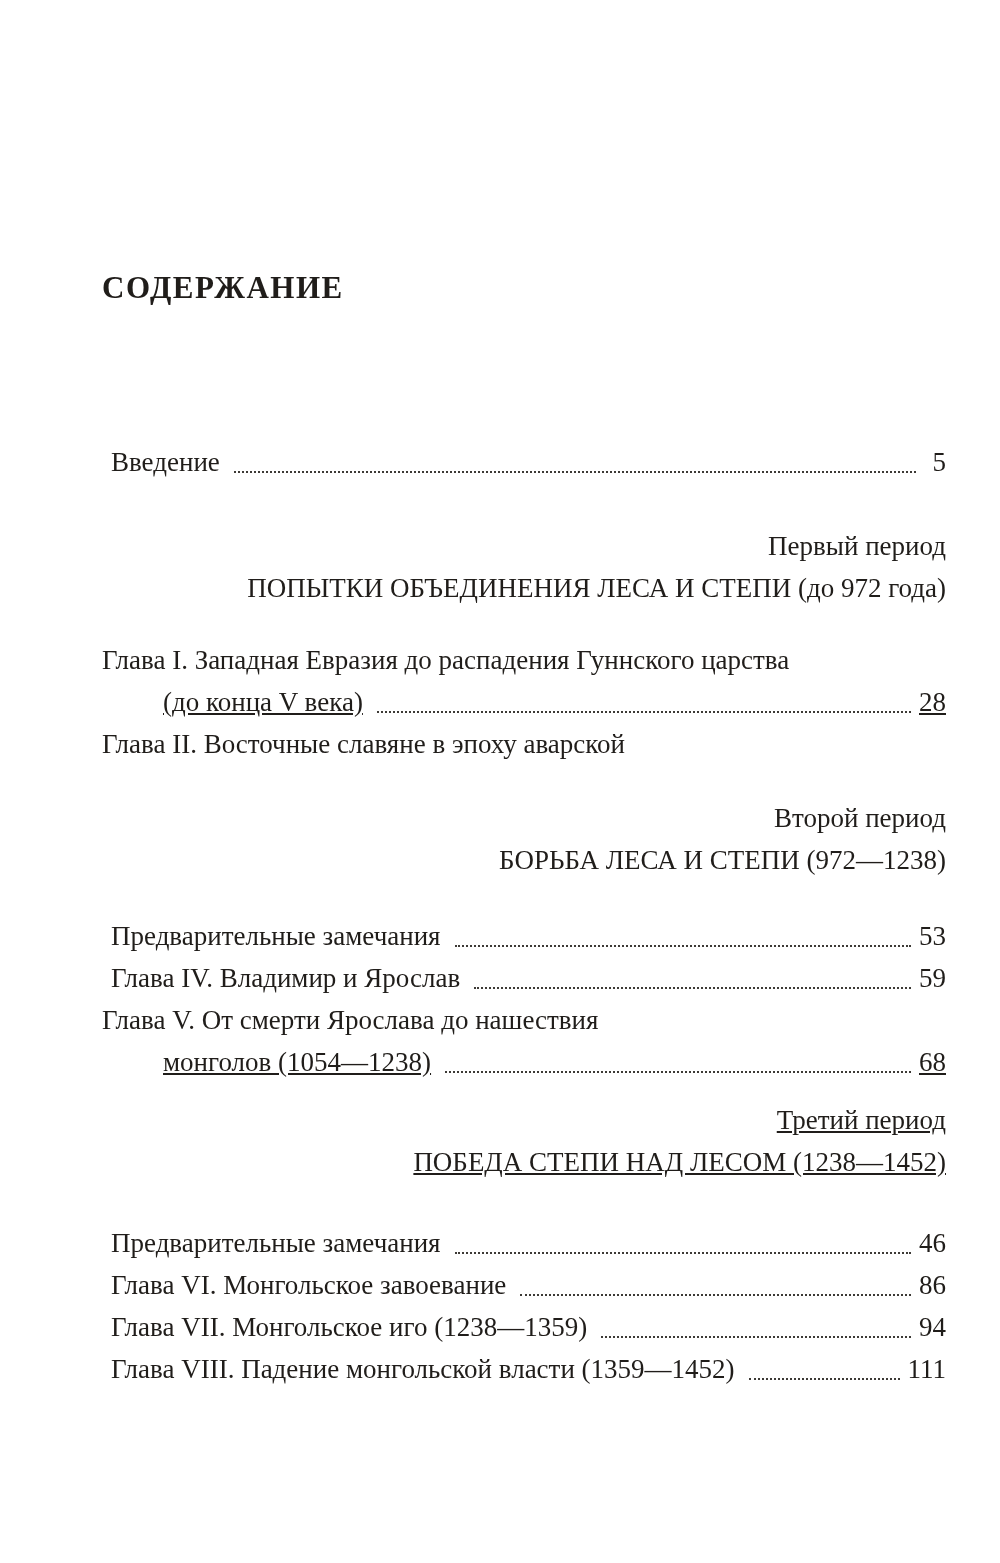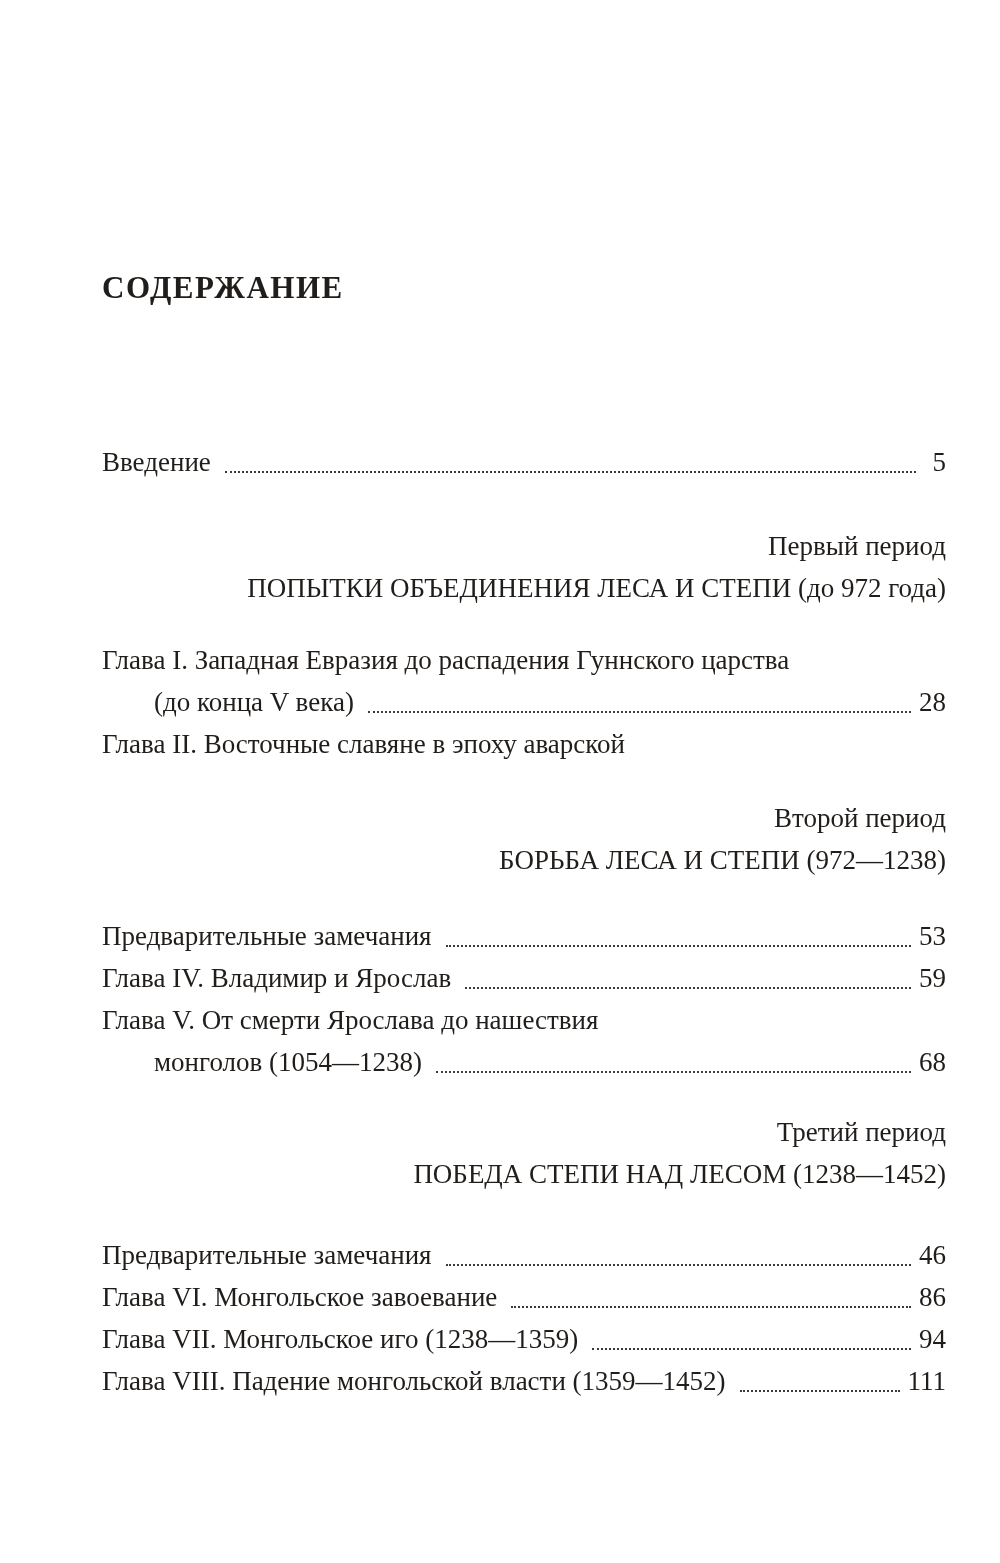--- a/index.html
+++ b/index.html
@@ -33,56 +33,58 @@
     margin-top: 135px;
   }
   .toc-row {
     display: flex;
     font-size: 27px;
     line-height: 42px;
     white-space: nowrap;
   }
   .toc-row .toc-text {
     flex: 0 0 auto;
+    margin-left: 9px;
   }
   .toc-row .leader {
     flex: 1 1 auto;
     margin: 0 8px 10px 14px;
     border-bottom: 2px dotted #3d3a36;
     min-width: 20px;
   }
   .toc-row .pagenum {
     flex: 0 0 auto;
     text-align: right;
     min-width: 22px;
   }
   .toc-line {
     font-size: 27px;
     line-height: 42px;
     white-space: nowrap;
   }
   .cont {
     padding-left: 52px;
+    text-decoration: underline;
   }
   .period-block {
     text-align: right;
   }
   .period-name {
     font-size: 27px;
     line-height: 42px;
   }
   .period-title {
     font-size: 27px;
     line-height: 42px;
   }
   .mt-p1 { margin-top: 42px; }
   .mt-e1 { margin-top: 30px; }
   .mt-p2 { margin-top: 32px; }
   .mt-e2 { margin-top: 34px; }
-  .mt-p3 { margin-top: 28px; }
+  .mt-p3 { margin-top: 16px; text-decoration: underline; }
   .mt-e3 { margin-top: 39px; }
 </style>
 </head>
 <body>
 
 <div class="page">
 
   <div class="doc-title">СОДЕРЖАНИЕ</div>
 
   <div class="intro-block">

